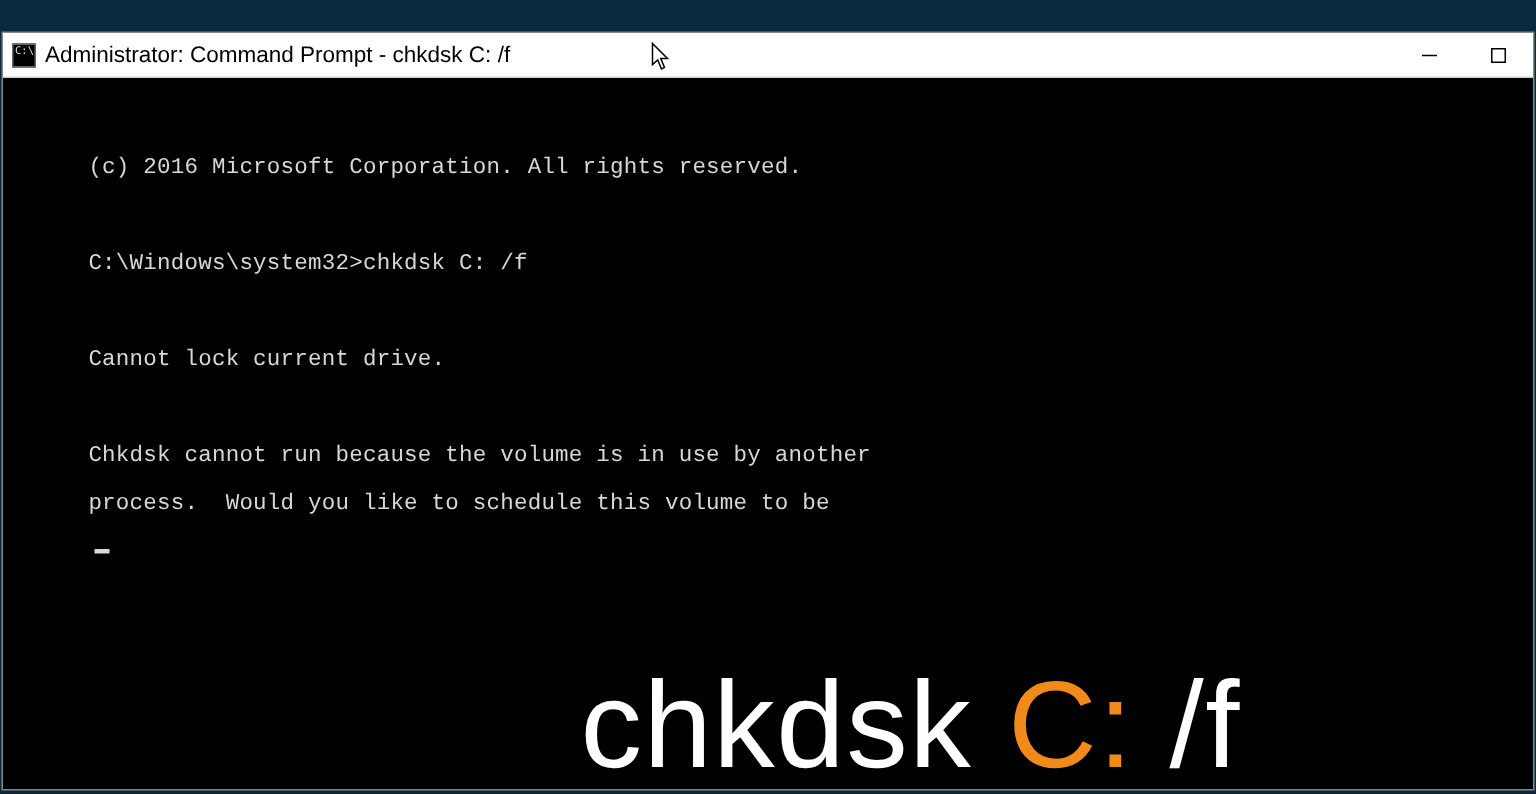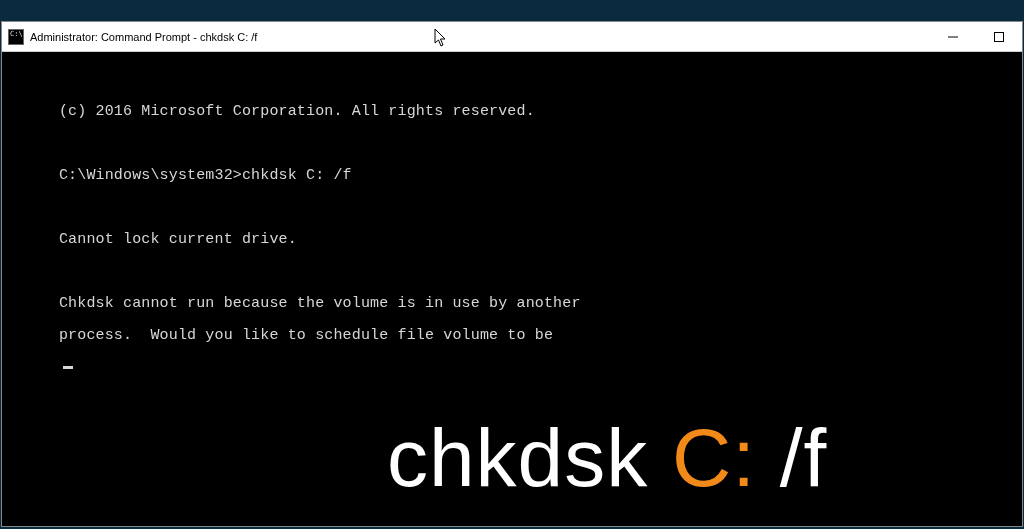--- a/index.html
+++ b/index.html
@@ -29,21 +29,21 @@
       display: flex;
       align-items: center;
       justify-content: space-between;
       padding-left: 6px;
       position: relative;
     }
     .title-left {
       display: flex;
       align-items: center;
       gap: 6px;
-      font-size: 11px;
+      font-size: 15px;
       color: #000;
       white-space: nowrap;
     }
     .app-icon {
       width: 16px;
       height: 16px;
       background: #000;
       border: 1px solid #666;
       position: relative;
       display: inline-block;
@@ -100,21 +100,21 @@
       background: #d7d7d7;
       vertical-align: baseline;
       margin-left: 4px;
       margin-bottom: 2px;
     }
 
     .overlay-caption {
       position: absolute;
       left: 0;
       right: 0;
-      bottom: 44px;
+      bottom: 18px;
       text-align: center;
       font-family: Arial, Helvetica, sans-serif;
       font-size: 82px;
       font-weight: 400;
       letter-spacing: 1px;
       color: #ffffff;
       pointer-events: none;
     }
     .overlay-caption .accent { color: #f28a1a; }
   </style>
@@ -153,21 +153,21 @@
 
     <div class="terminal-body">
       <br>
       <span class="terminal-text">(c) 2016 Microsoft Corporation. All rights reserved.</span><br>
       <span class="terminal-text"></span><br>
       <span class="terminal-text">C:\Windows\system32&gt;chkdsk C: /f</span><br>
       <br>
       <span class="terminal-text">Cannot lock current drive.</span><br>
       <span class="terminal-text"></span><br>
       <span class="terminal-text">Chkdsk cannot run because the volume is in use by another</span><br>
-      <span class="terminal-text">process.  Would you like to schedule file volume to be</span><br>
+      <span class="terminal-text">process.  Would you like to schedule this volume to be</span><br>
       <span class="block-cursor"></span>
 
       <div class="overlay-caption">
         <span>chkdsk </span><span class="accent">C:</span><span> /f</span>
       </div>
     </div>
 
   </div>
 </div>
 

